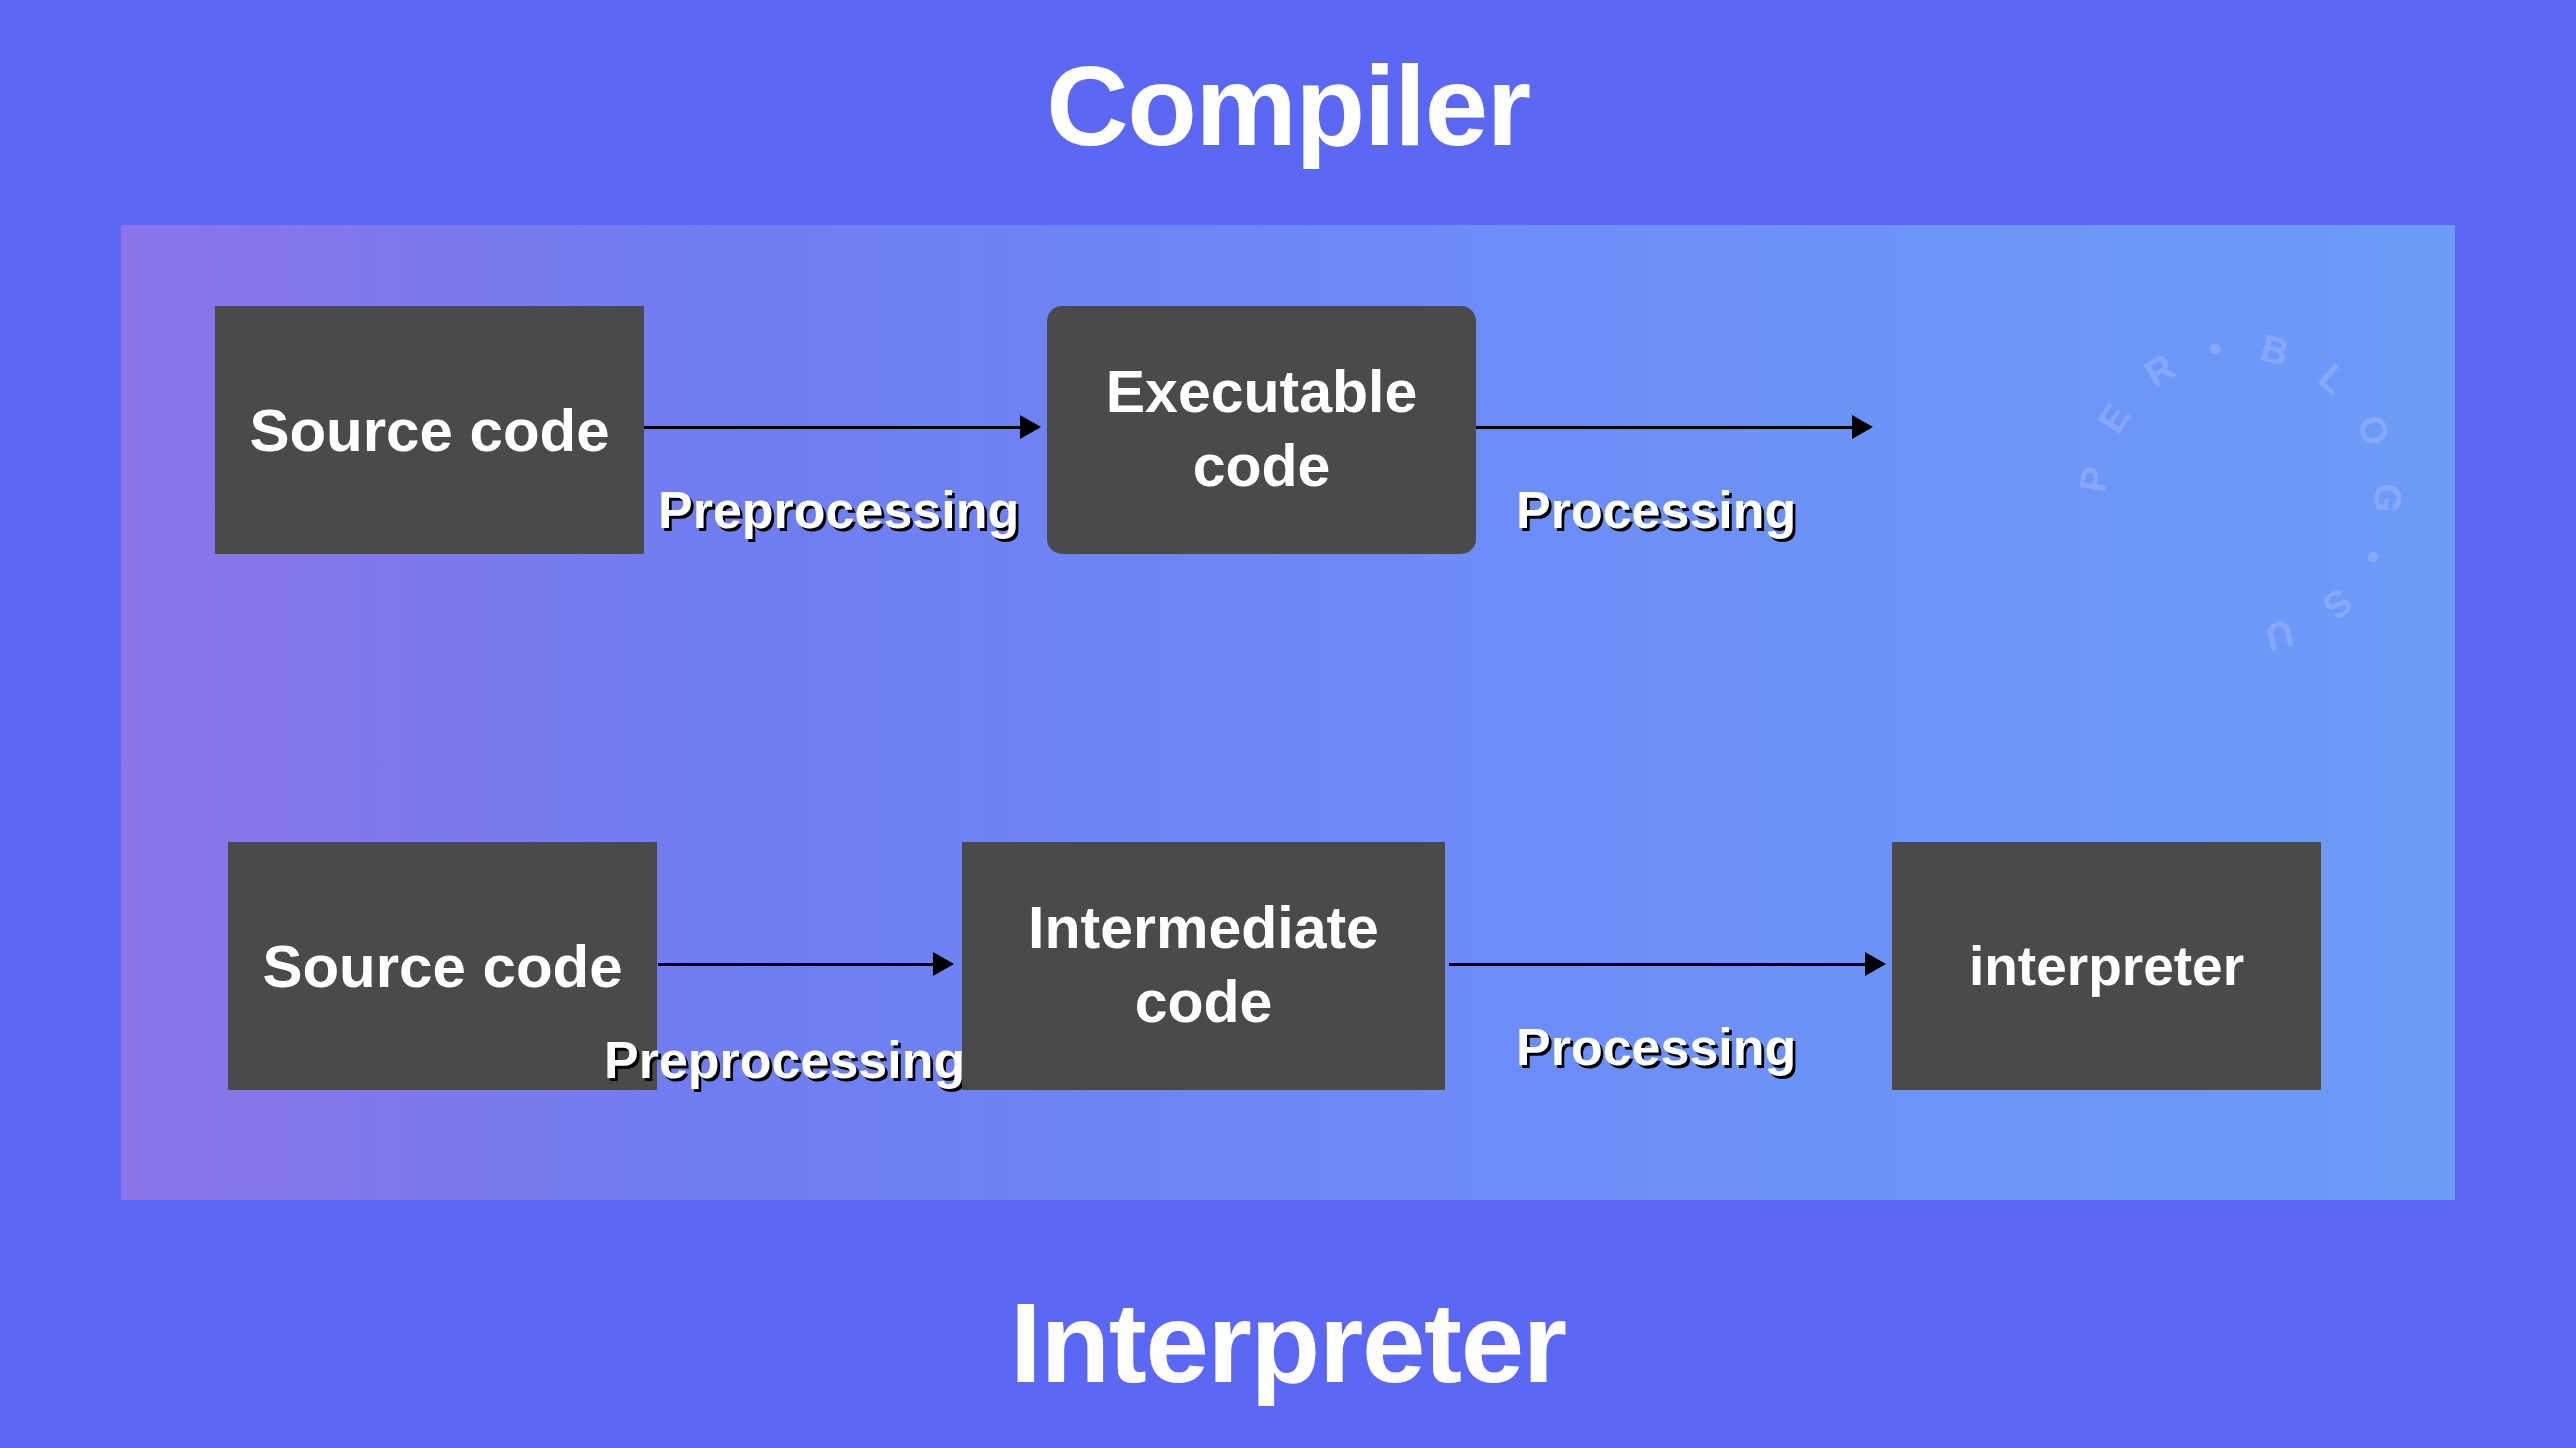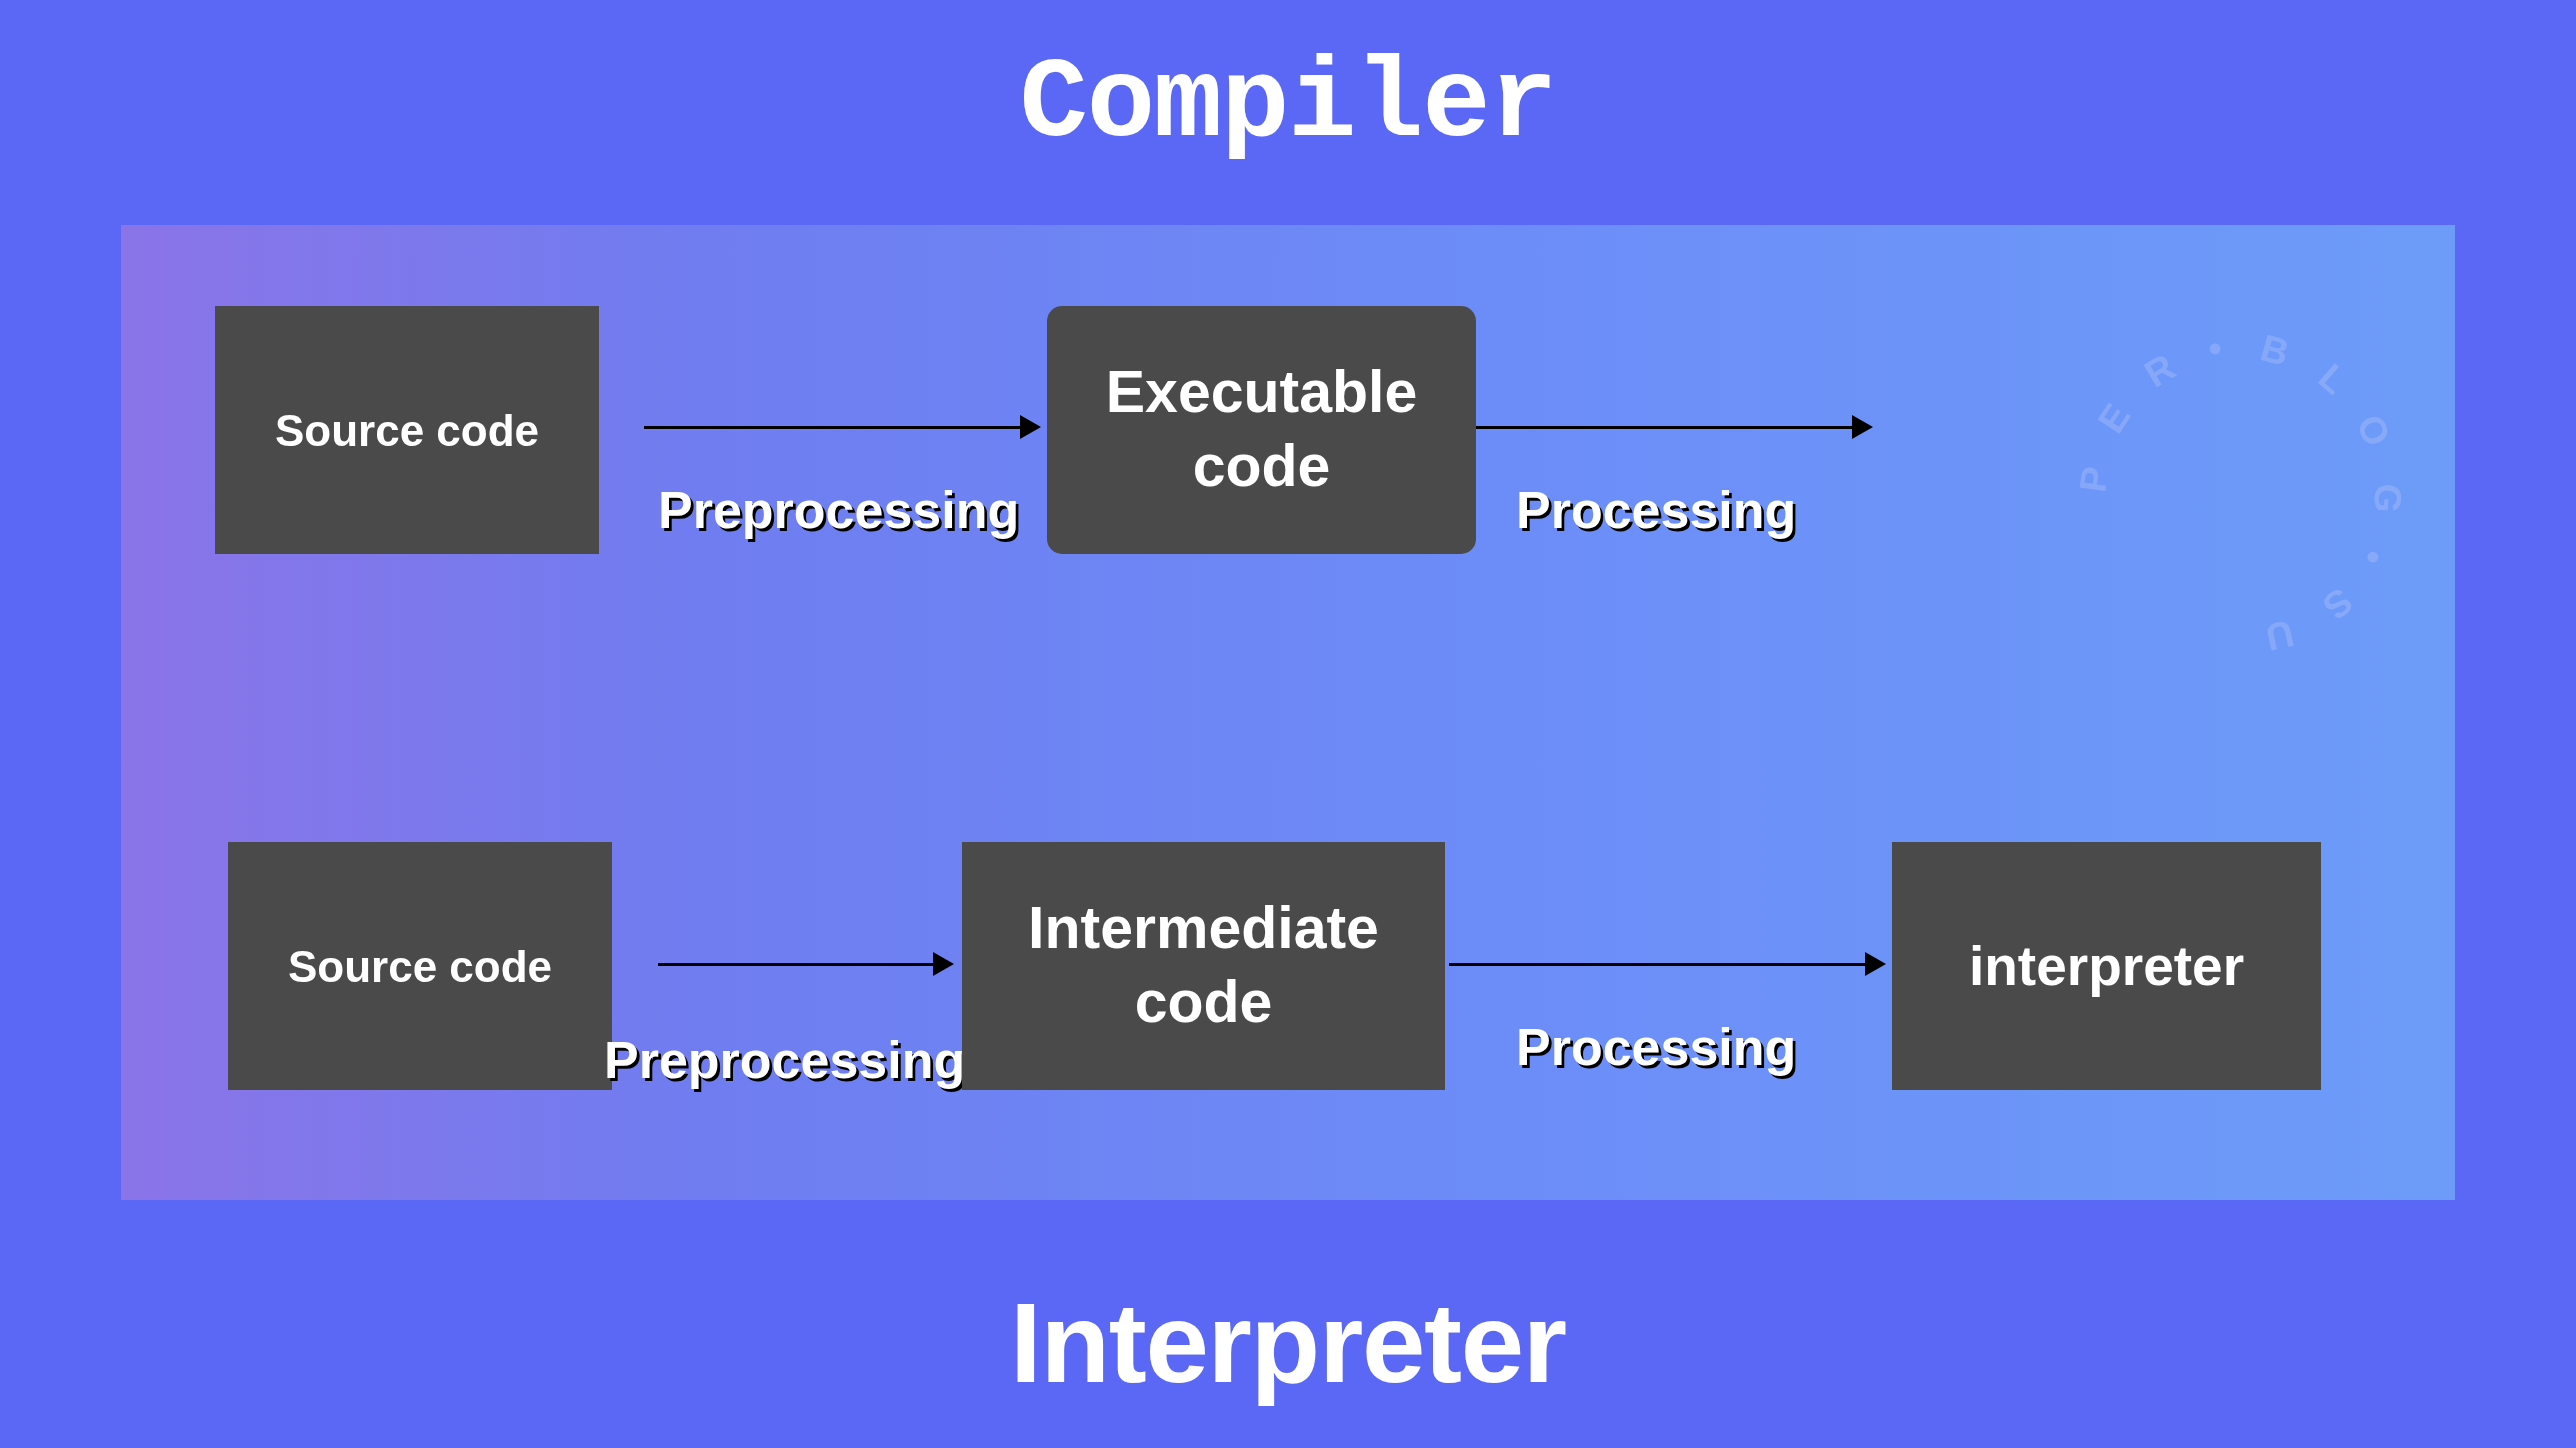--- a/index.html
+++ b/index.html
@@ -13,21 +13,20 @@
   }
   .title-top {
     position: absolute;
     top: 40px;
     left: 50%;
     transform: translateX(-50%);
     color: #ffffff;
     font-size: 114px;
     font-weight: 800;
     letter-spacing: -1.3px;
-    font-family: Liberation Mono, monospace;
   }
   .title-bottom {
     position: absolute;
     bottom: 40px;
     left: 50%;
     transform: translateX(-50%);
     color: #ffffff;
     font-size: 114px;
     font-weight: 800;
     letter-spacing: -1.3px;
@@ -63,21 +62,21 @@
     position: absolute;
     background: #4a4a4a;
     color: #ffffff;
     display: flex;
     align-items: center;
     justify-content: center;
     text-align: center;
     font-weight: 700;
     line-height: 1.25;
   }
-  .box-small { width: 384px; height: 248px; font-size: 44px; }
+  .box-small { width: 429px; height: 248px; font-size: 60px; }
   .box-medium { width: 429px; height: 248px; font-size: 59px; }
   .box-wide { width: 483px; height: 248px; font-size: 59px; }
   .box-machine { width: 429px; height: 248px; font-size: 62px; }
   .box-interpreter { width: 429px; height: 248px; font-size: 55px; }
 
   .arrow-group { position: absolute; }
   .arrow-line {
     position: absolute;
     height: 3.4px;
     background: #000000;

